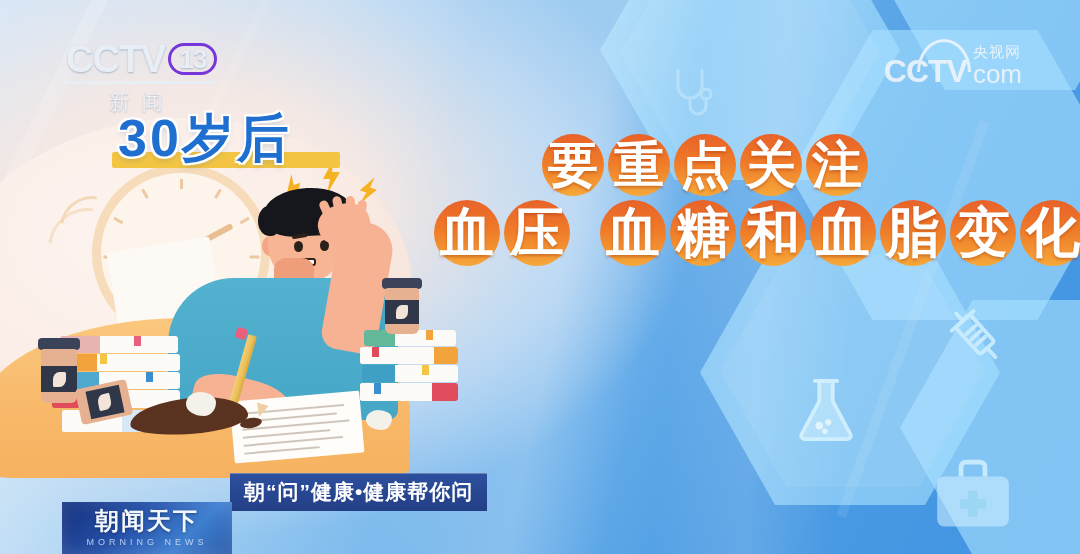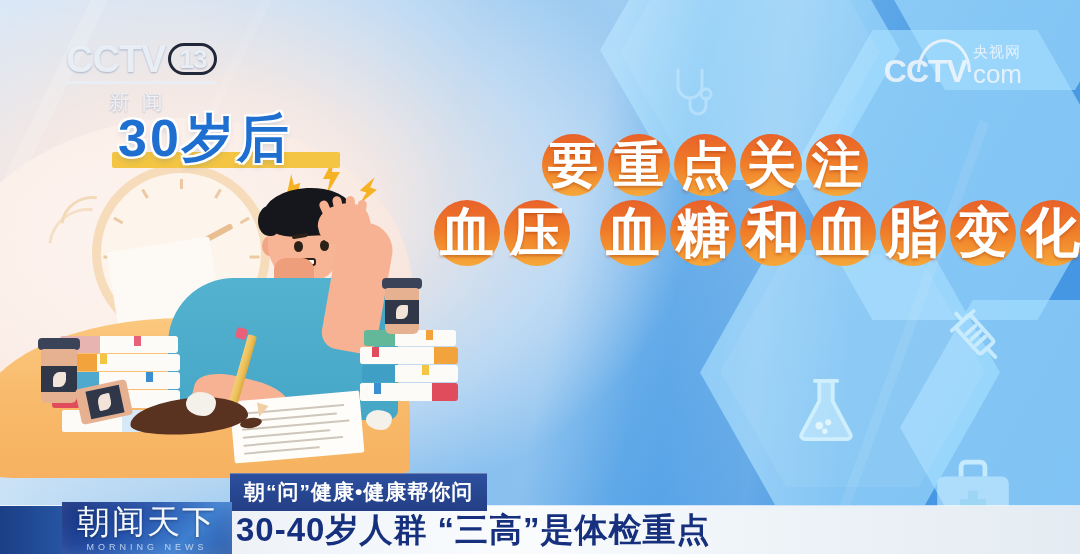--- a/index.html
+++ b/index.html
@@ -174,21 +174,21 @@
       0 4px 8px rgba(20,70,140,0.3);
   }
 
   
   .cctv13{position:absolute;left:66px;top:40px;z-index:8;opacity:0.92;}
   .cctv13 .c1{
     font-size:38px;font-weight:bold;color:#e9eff6;letter-spacing:-1px;
     text-shadow:0 1px 2px rgba(30,70,130,0.35);line-height:1;
   }
   .cctv13 .c13{
-    display:inline-block;border:3px solid #0f172a;border-radius:18px;
+    display:inline-block;border:3px solid #6d28d9;border-radius:18px;
     padding:0 8px;font-size:26px;margin-left:3px;vertical-align:4px;
   }
   .cctv13 .underline{height:3px;background:#e9eff6;margin-top:3px;border-radius:2px;}
   .cctv13 .cn{
     font-size:21px;color:#eef3f9;letter-spacing:12px;text-align:center;margin-top:4px;
     text-shadow:0 1px 2px rgba(30,70,130,0.35);
   }
 
   .wm{position:absolute;right:58px;top:44px;z-index:8;display:flex;align-items:flex-end;gap:6px;opacity:0.88;}
   .wm .left{position:relative;}
@@ -221,21 +221,21 @@
     background:linear-gradient(90deg,#1a3f86 0%,#2e63b4 45%,#8fb7e0 78%,#dde6ef 100%);
   }
 
   .proglogo{
     position:absolute;left:62px;top:502px;width:170px;height:52px;z-index:11;
     background:linear-gradient(135deg,#16307e 0%,#2450a8 40%,#3f7fd0 72%,#2a5aa8 100%);
     display:flex;flex-direction:column;align-items:center;justify-content:center;
     box-shadow:inset 0 0 18px rgba(255,255,255,0.14);
   }
   .proglogo .cn{
-    font-size:33px;font-weight:normal;color:#f2f7fd;letter-spacing:2px;line-height:1;
+    font-size:24px;font-weight:bold;color:#f2f7fd;letter-spacing:2px;line-height:1;
     text-shadow:0 1px 3px rgba(0,0,0,0.35);
   }
   .proglogo .en{
     font-size:9px;color:#cfe0f5;letter-spacing:4px;margin-top:4px;opacity:0.85;
   }
 </style>
 </head>
 <body>
 
 <div id="stage">
@@ -527,22 +527,19 @@
     <div class="right">
       <div class="yangshi">央视网</div>
       <div class="com">com</div>
     </div>
   </div>
 
   <div class="subbar">
     <div class="t">朝“问”健康•健康帮你问</div>
   </div>
 
-  <div class="newsbar">
-    <div class="hltext">30-40岁人群  “三高”是体检重点</div>
-  </div>
 
   <div class="proglogo">
     <div class="cn">朝闻天下</div>
     <div class="en">MORNING NEWS</div>
   </div>
 
 </div>
 
 </body></html>

